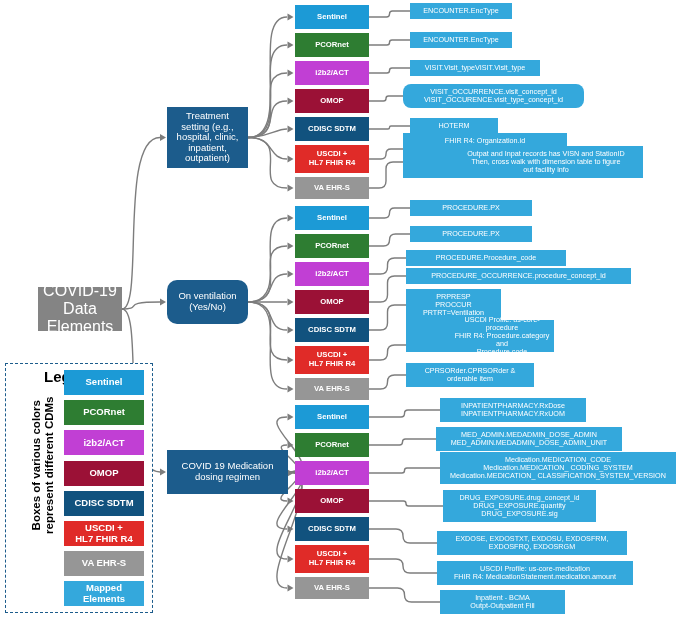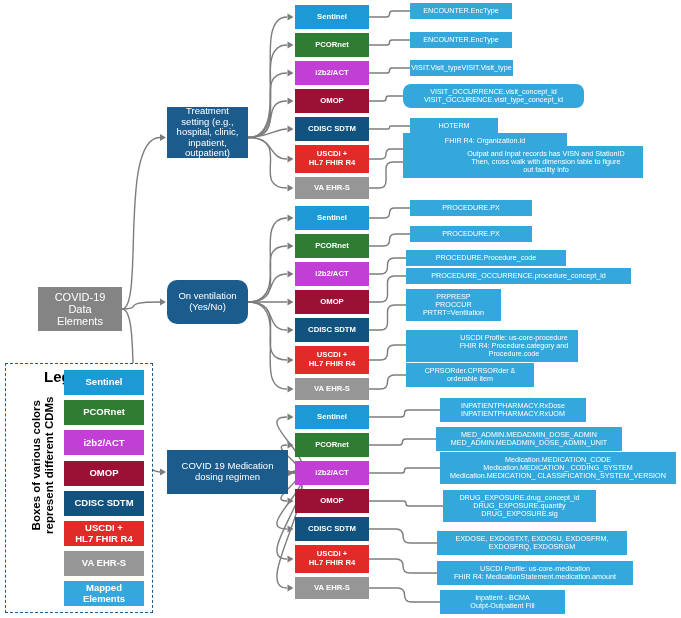--- a/index.html
+++ b/index.html
@@ -2,21 +2,21 @@
 <html><head>
 <meta charset="utf-8">
 <style>
   html,body{margin:0;padding:0;background:#ffffff;}
   body{width:681px;height:618px;position:relative;overflow:hidden;
        font-family:"Liberation Sans","DejaVu Sans",sans-serif;}
   #canvas{position:absolute;inset:0;width:681px;height:618px;}
   .node{position:absolute;box-sizing:border-box;display:flex;align-items:center;
         justify-content:center;text-align:center;color:#fff;line-height:1.12;
         white-space:pre-line;z-index:3;}
-  .root{background:#848484;font-size:11px;}
+  .root{background:#848484;font-size:16px;}
   .topic{background:#1c5c8c;font-size:9.5px;}
   .cdm{font-size:7.7px;font-weight:700;}
   .c-sentinel{background:#1c9ad6;}
   .c-pcornet{background:#2e7d32;}
   .c-i2b2{background:#c13fd4;}
   .c-omop{background:#9b1136;}
   .c-cdisc{background:#11527e;}
   .c-uscdi{background:#e02b28;}
   .c-va{background:#969696;}
   .mapped{background:#34a8dc;font-size:7.2px;z-index:3;}
@@ -104,31 +104,31 @@
       <path d="M287.5,555.4 L293.5,559 L287.5,562.6 Z" fill="#7d7d7d"></path>
       <path d="M369,559 L396,559 Q403,559 403,566 L403,566 Q403,573 410,573 L437,573" fill="none" stroke="#7d7d7d" stroke-width="1.4"></path>
       <path d="M288,472 C334,472 249,588 287,588" fill="none" stroke="#7d7d7d" stroke-width="1.4"></path>
       <path d="M287.5,584.4 L293.5,588 L287.5,591.6 Z" fill="#7d7d7d"></path>
       <path d="M369,588 L397.5,588 Q404.5,588 404.5,595 L404.5,595 Q404.5,602 411.5,602 L440,602" fill="none" stroke="#7d7d7d" stroke-width="1.4"></path>
     </svg>
   <div id="nodes">
       <div class="node root" style="left: 38px; top: 287px; width: 84px; height: 44px;">COVID-19
 Data
 Elements</div>
-      <div class="node topic" style="left: 167px; top: 107px; width: 81px; height: 51px;">Treatment
+      <div class="node topic" style="left: 167px; top: 107px; width: 81px; height: 61px;">Treatment
 setting (e.g.,
 hospital, clinic,
 inpatient,
 outpatient)</div>
       <div class="node cdm c-sentinel" style="left: 295px; top: 5px; width: 74px; height: 24px;">Sentinel</div>
       <div class="node mapped" style="left: 410px; top: 3px; width: 102px; height: 16px;">ENCOUNTER.EncType</div>
       <div class="node cdm c-pcornet" style="left: 295px; top: 33px; width: 74px; height: 24px;">PCORnet</div>
       <div class="node mapped" style="left: 410px; top: 32px; width: 102px; height: 16px;">ENCOUNTER.EncType</div>
       <div class="node cdm c-i2b2" style="left: 295px; top: 61px; width: 74px; height: 24px;">i2b2/ACT</div>
-      <div class="node mapped" style="left: 410px; top: 60px; width: 103px; height: 16px;">VISIT.Visit_typeVISIT.Visit_type</div>
+      <div class="node mapped" style="left: 410px; top: 60px; width: 130px; height: 16px;">VISIT.Visit_typeVISIT.Visit_type</div>
       <div class="node cdm c-omop" style="left: 295px; top: 89px; width: 74px; height: 24px;">OMOP</div>
       <div class="node mapped" style="left: 403px; top: 84px; width: 181px; height: 24px; border-radius: 8px;">VISIT_OCCURRENCE.visit_concept_id
 VISIT_OCCURENCE.visit_type_concept_id</div>
       <div class="node cdm c-cdisc" style="left: 295px; top: 117px; width: 74px; height: 24px;">CDISC SDTM</div>
       <div class="node mapped" style="left: 410px; top: 118px; width: 88px; height: 16px;">HOTERM</div>
       <div class="node cdm c-uscdi" style="left: 295px; top: 145px; width: 74px; height: 28px;">USCDI +
 HL7 FHIR R4</div>
       <div class="node mapped" style="left: 403px; top: 133px; width: 164px; height: 32px;">FHIR R4: Organization.id
 FHIR R4: Organization.type OR
 Location.type</div>
@@ -145,21 +145,21 @@
       <div class="node cdm c-i2b2" style="left: 295px; top: 262px; width: 74px; height: 24px;">i2b2/ACT</div>
       <div class="node mapped" style="left: 406px; top: 250px; width: 160px; height: 16px;">PROCEDURE.Procedure_code</div>
       <div class="node cdm c-omop" style="left: 295px; top: 290px; width: 74px; height: 24px;">OMOP</div>
       <div class="node mapped" style="left: 406px; top: 268px; width: 225px; height: 16px;">PROCEDURE_OCCURRENCE.procedure_concept_id</div>
       <div class="node cdm c-cdisc" style="left: 295px; top: 318px; width: 74px; height: 24px;">CDISC SDTM</div>
       <div class="node mapped" style="left: 406px; top: 289px; width: 95px; height: 32px;">PRPRESP
 PROCCUR
 PRTRT=Ventilation</div>
       <div class="node cdm c-uscdi" style="left: 295px; top: 346px; width: 74px; height: 28px;">USCDI +
 HL7 FHIR R4</div>
-      <div class="node mapped" style="left: 406px; top: 330px; width: 172px; height: 32px; padding-left: 44px;">USCDI Profile: us-core-procedure
+      <div class="node mapped" style="left: 406px; top: 320px; width: 148px; height: 32px; padding-left: 44px;">USCDI Profile: us-core-procedure
 FHIR R4: Procedure.category and
 Procedure.code</div>
       <div class="node cdm c-va" style="left: 295px; top: 378px; width: 74px; height: 22px;">VA EHR-S</div>
       <div class="node mapped" style="left: 406px; top: 363px; width: 128px; height: 24px;">CPRSORder.CPRSORder &amp;
 orderable item</div>
       <div class="node topic" style="left: 167px; top: 450px; width: 121px; height: 44px;">COVID 19 Medication
 dosing regimen</div>
       <div class="node cdm c-sentinel" style="left: 295px; top: 405px; width: 74px; height: 24px;">Sentinel</div>
       <div class="node mapped" style="left: 440px; top: 398px; width: 146px; height: 24px;">INPATIENTPHARMACY.RxDose
 INPATIENTPHARMACY.RxUOM</div>

